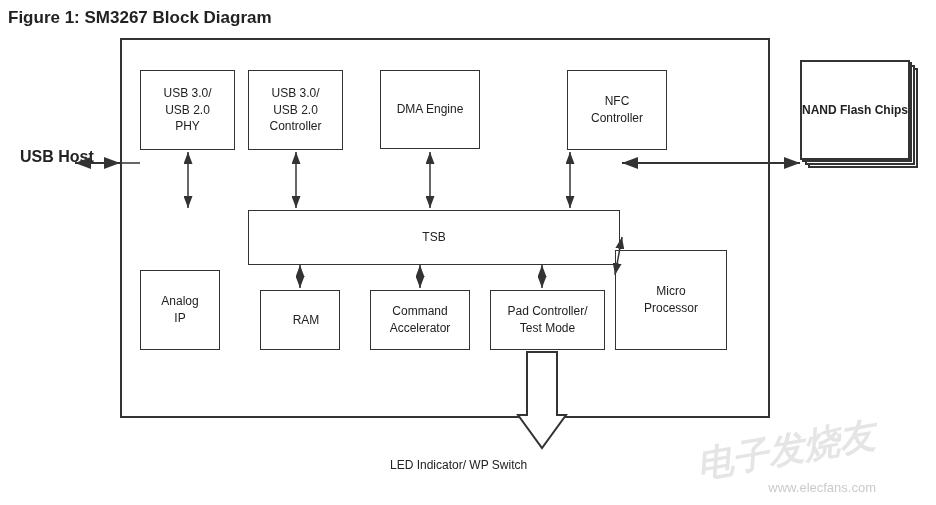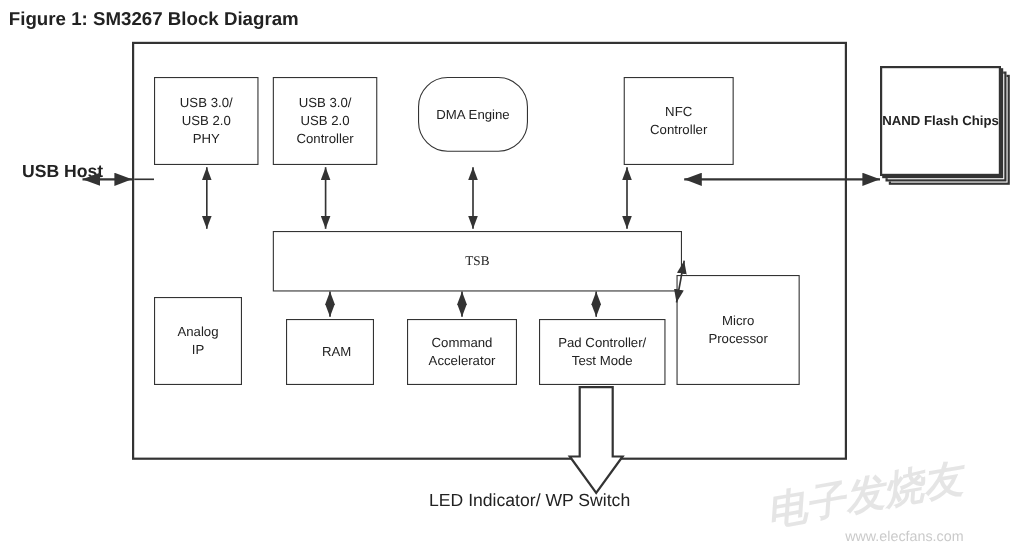--- a/index.html
+++ b/index.html
@@ -84,39 +84,37 @@
       top: 70px;
       left: 248px;
       width: 95px;
       height: 80px;
     }
     
     .box-dma {
       top: 70px;
       left: 380px;
       width: 100px;
-      height: 68px;
-      border-radius: 27px;
+      height: 79px;
     }
     
     .box-nfc {
       top: 70px;
       left: 520px;
       width: 100px;
       height: 80px;
       margin-left: 47px;
     }
 
     
     .box-tsb {
       top: 210px;
       left: 248px;
       width: 372px;
       height: 55px;
-      font-family: Liberation Serif, serif;
     }
 
     
     .box-analog {
       top: 270px;
       left: 140px;
       width: 80px;
       height: 80px;
     }
 
@@ -149,24 +147,24 @@
     .box-micro {
       top: 250px;
       left: 615px;
       width: 112px;
       height: 100px;
     }
 
     
     .led-label {
       position: absolute;
-      top: 445px;
+      top: 457px;
       left: 390px;
       text-align: left;
-      font-size: 16px;
+      font-size: 12px;
       line-height: 1.4;
     }
 
     
     .watermark {
       position: absolute;
       bottom: 30px;
       right: 60px;
       font-size: 36px;
       color: rgba(180,180,180,0.35);

